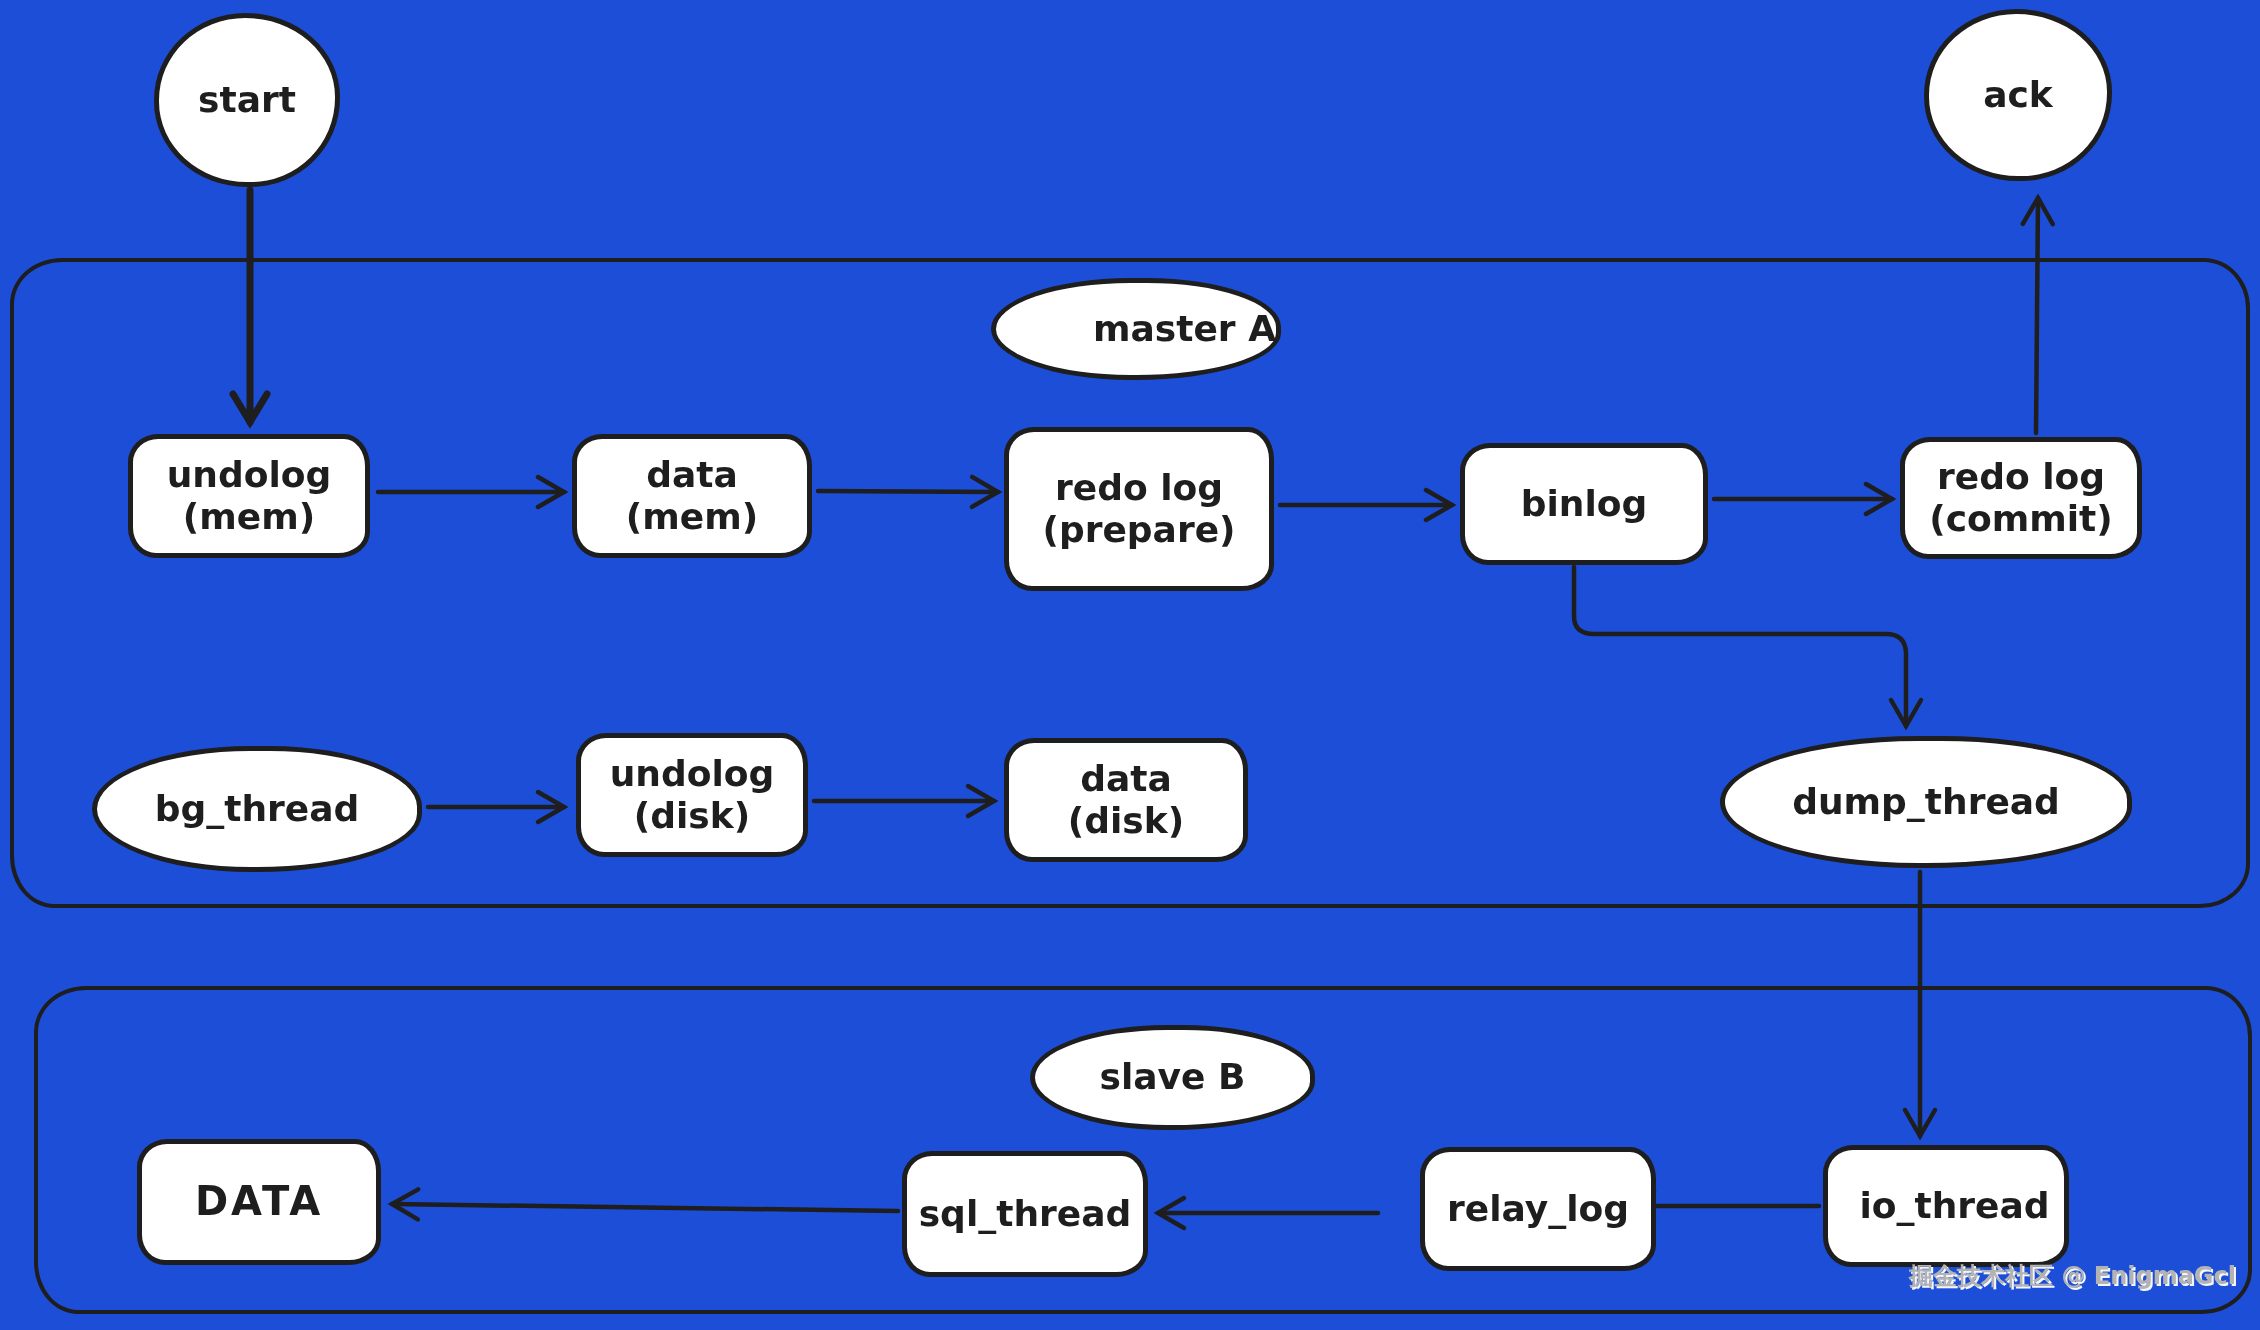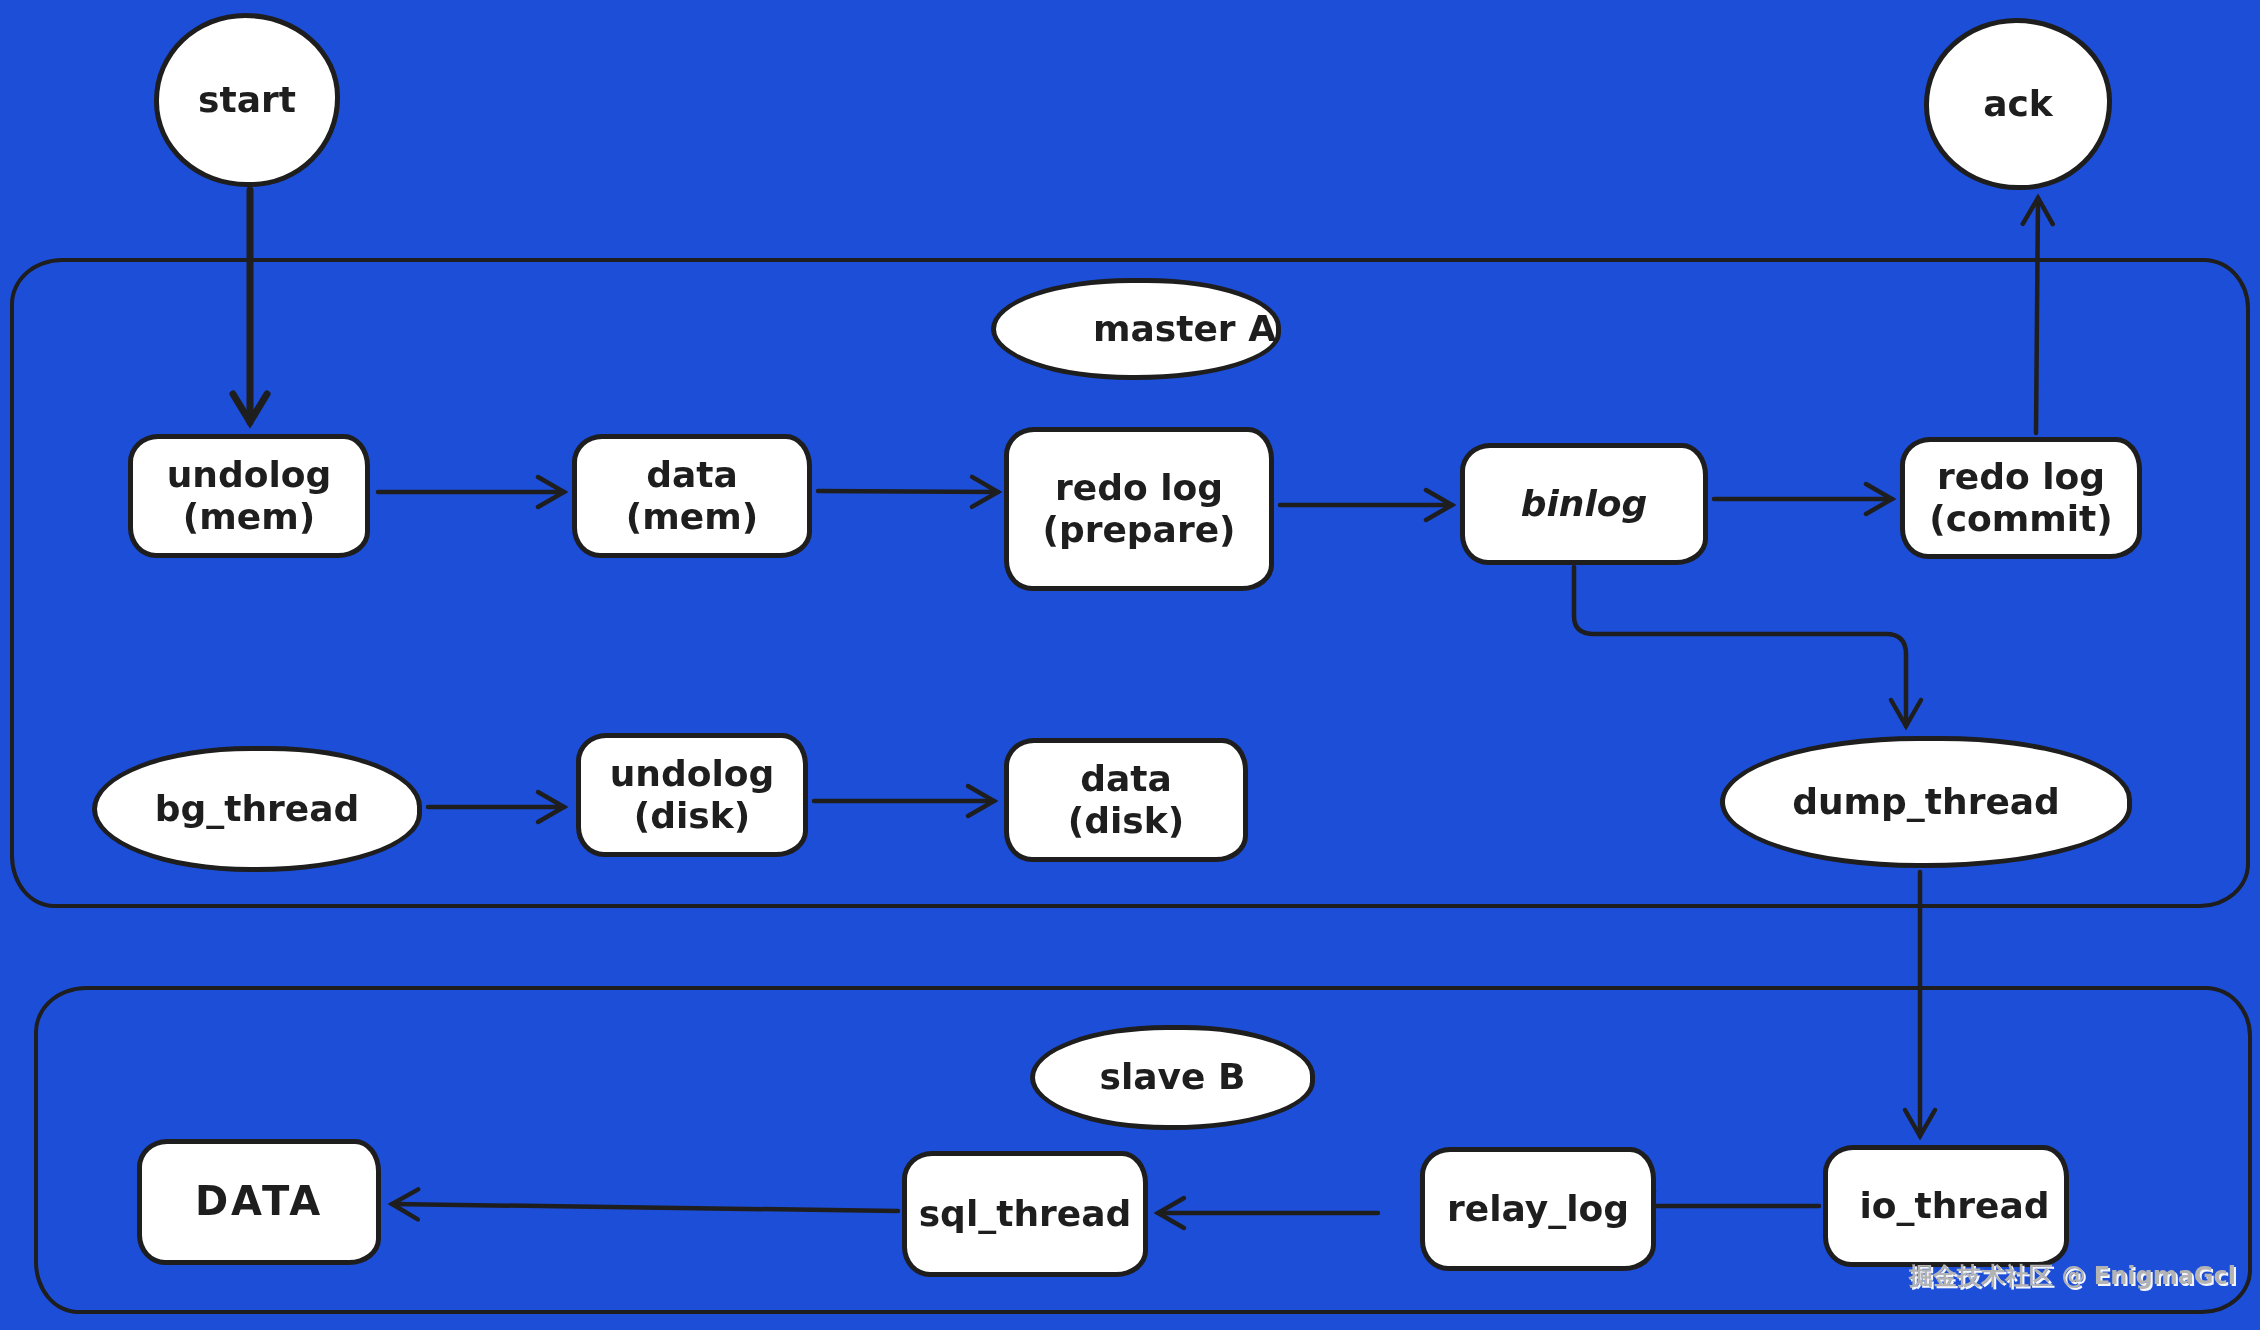--- a/index.html
+++ b/index.html
@@ -32,31 +32,31 @@
     line-height:1.18;
     white-space:pre-line;
     box-sizing:border-box;
   }
   .rect{border-radius:30px 26px 32px 28px / 28px 32px 26px 30px;}
   .ellipse{border-radius:50% 48% 52% 50% / 52% 50% 48% 52%;}
   .circle{border-radius:50% 52% 49% 51% / 51% 49% 52% 50%;}
 
   
   #n-start{left:154px;top:13px;width:186px;height:174px;}
-  #n-ack{left:1924px;top:18px;width:188px;height:172px;}
+  #n-ack{left:1924px;top:9px;width:188px;height:172px;}
 
   
   #n-master-label{left:991px;top:278px;width:290px;height:102px;border-width:5px;justify-content:flex-end;}
   #n-slave-label{left:1030px;top:1025px;width:285px;height:105px;}
 
   
   #n-undolog-mem{left:128px;top:434px;width:242px;height:124px;}
   #n-data-mem{left:572px;top:434px;width:240px;height:124px;}
   #n-redo-prepare{left:1004px;top:427px;width:270px;height:164px;}
-  #n-binlog{left:1460px;top:443px;width:248px;height:122px;font-style:italic;}
+  #n-binlog{left:1460px;top:443px;width:248px;height:122px;}
   #n-redo-commit{left:1900px;top:437px;width:242px;height:122px;}
 
   
   #n-bg-thread{left:92px;top:746px;width:330px;height:126px;}
   #n-undolog-disk{left:576px;top:733px;width:232px;height:124px;}
   #n-data-disk{left:1004px;top:738px;width:244px;height:124px;}
   #n-dump-thread{left:1720px;top:736px;width:412px;height:132px;}
 
   
   #n-data{left:137px;top:1139px;width:244px;height:126px;font-size:40px;letter-spacing:3px;}

